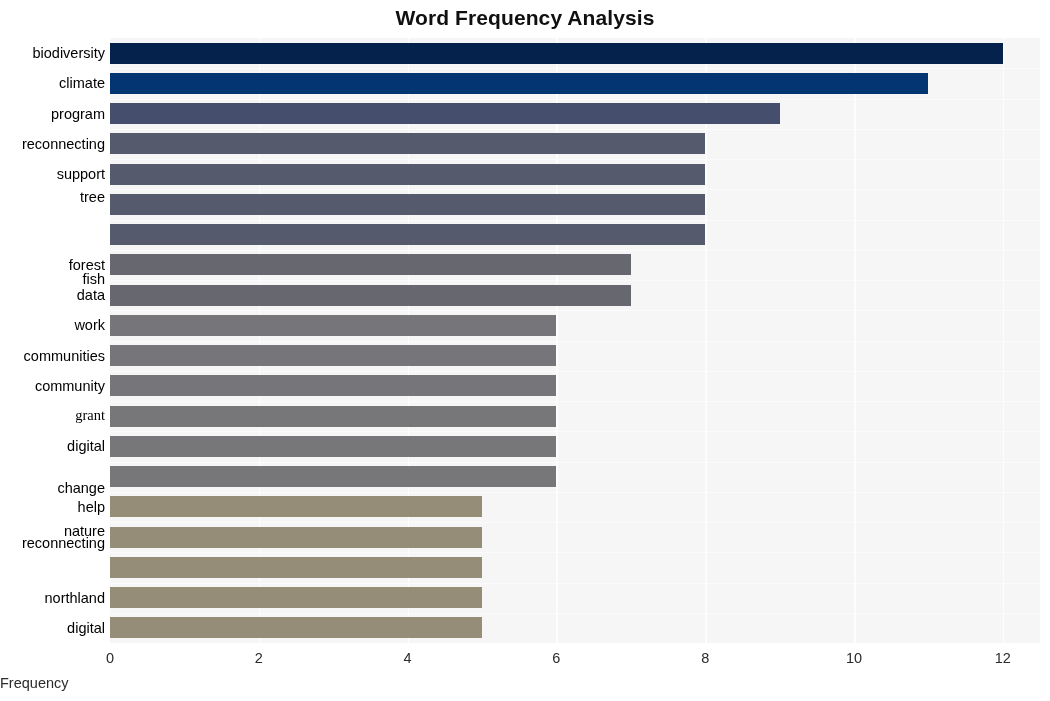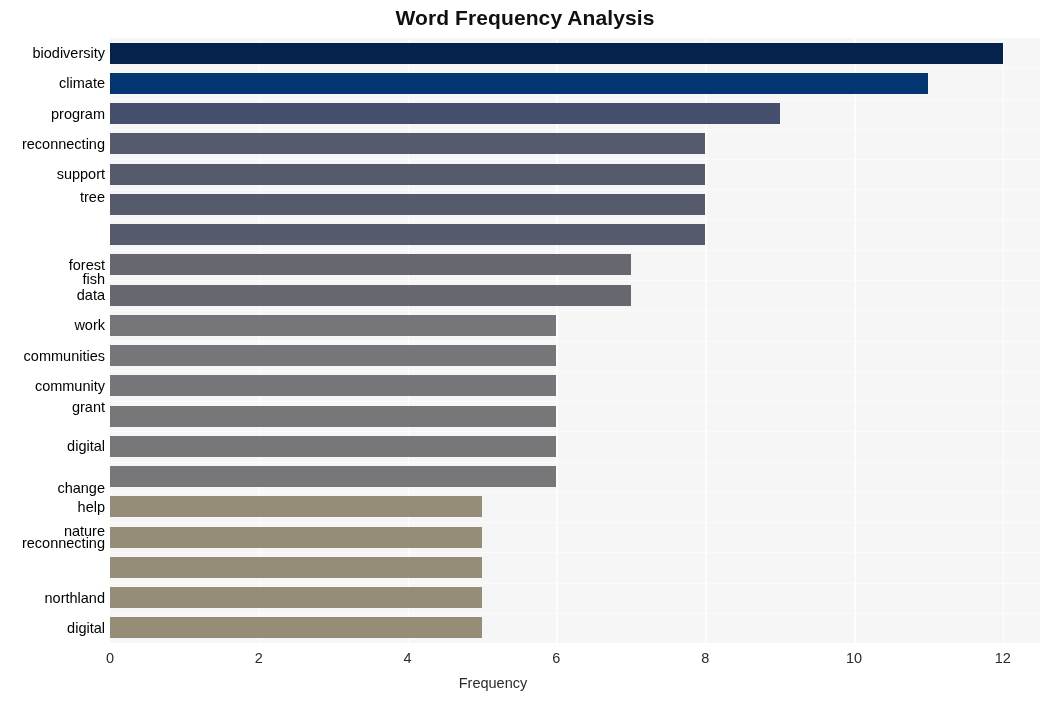--- a/index.html
+++ b/index.html
@@ -108,21 +108,20 @@
     font-size: 14.5px;
     color: #2b2b2b;
     white-space: nowrap;
   }
 
   #x-axis-title {
     position: absolute;
     left: 0;
     top: 675px;
     width: 986px;
-    text-align: center;
     font-size: 14.5px;
     color: #2b2b2b;
   }
 </style>
 </head>
 <body>
 
 <div id="chart-figure">
 
   <div id="chart-title">Word Frequency Analysis</div>
@@ -187,21 +186,21 @@
       <div class="y-tick-label" style="top: 68.625px;">program</div>
       <div class="y-tick-label" style="top: 98.875px;">reconnecting</div>
       <div class="y-tick-label" style="top: 129.125px;">support</div>
       <div class="y-tick-label" style="top: 152px;">tree</div>
       <div class="y-tick-label" style="top: 189.625px; margin-top: 44px;">fish</div>
       <div class="y-tick-label" style="top: 219.875px;">forest</div>
       <div class="y-tick-label" style="top: 250.125px;">data</div>
       <div class="y-tick-label" style="top: 280.375px;">work</div>
       <div class="y-tick-label" style="top: 310.625px;">communities</div>
       <div class="y-tick-label" style="top: 340.875px;">community</div>
-      <div class="y-tick-label" style="top: 362px;">grant</div>
+      <div class="y-tick-label" style="top: 370px; font-family: Liberation Serif, serif;">grant</div>
       <div class="y-tick-label" style="top: 401.375px;">digital</div>
       <div class="y-tick-label" style="top: 431.625px; margin-top: 11px;">change</div>
       <div class="y-tick-label" style="top: 461.875px;">help</div>
       <div class="y-tick-label" style="top: 486px; padding-left: 41px;">nature</div>
       <div class="y-tick-label" style="top: 498px;">reconnecting</div>
       <div class="y-tick-label" style="top: 552.625px; padding-left: 28px;">northland</div>
       <div class="y-tick-label" style="top: 582.875px;">digital</div>
     </div>
   <div id="x-axis-labels">
       <div class="x-tick-label" style="left: 110px;">0</div>

